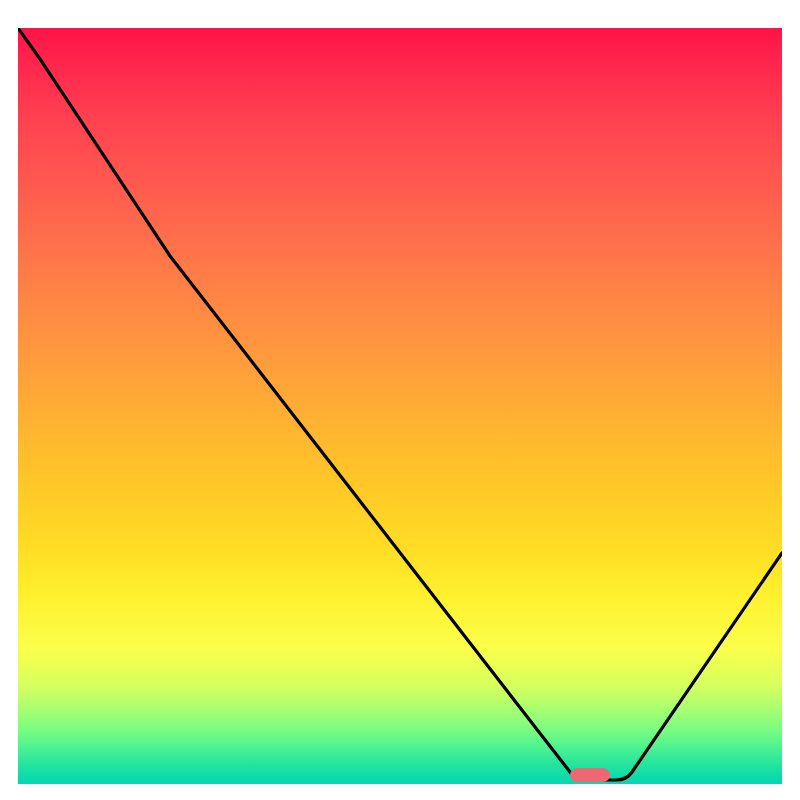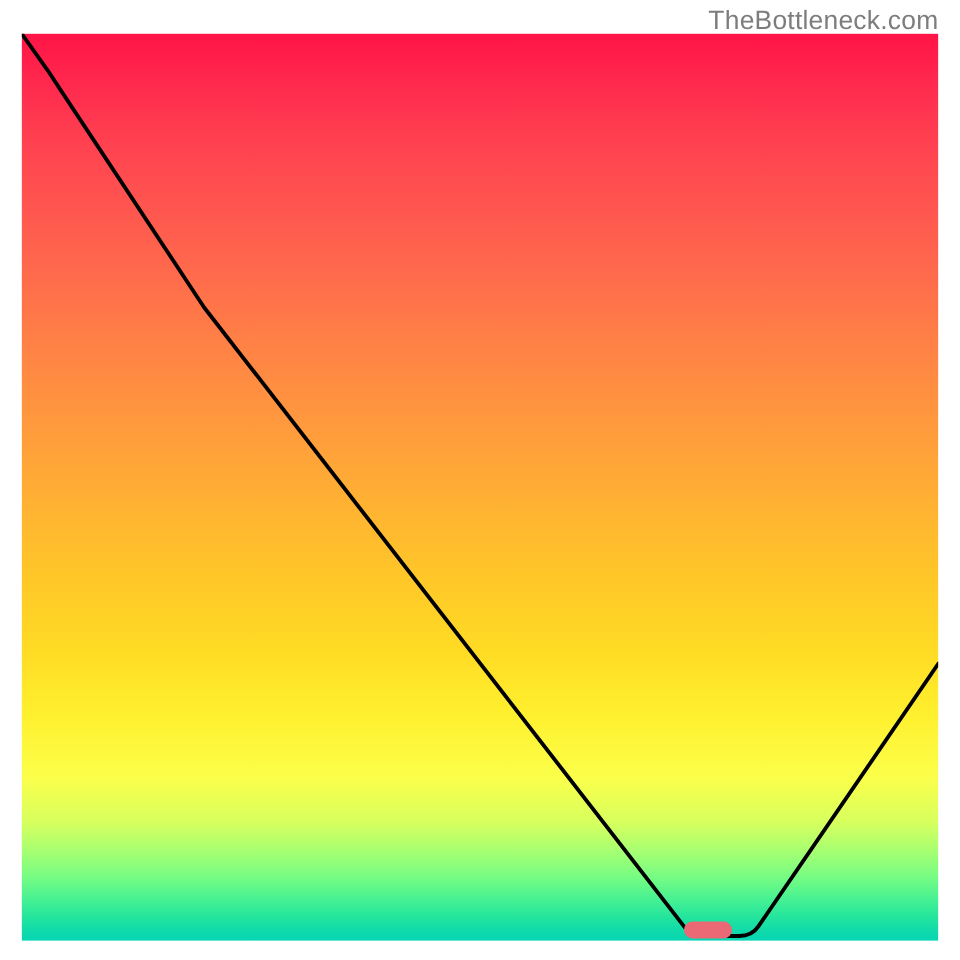--- a/index.html
+++ b/index.html
@@ -75,21 +75,20 @@
     border-radius: 7px;
     background: #eb6975;
     z-index: 4;
   }
 </style>
 </head>
 <body>
 
 <div class="wrap">
 
-  <div class="watermark">TheBottleneck.com</div>
 
   <div class="plot">
 
     <div class="gradient"></div>
 
     <svg class="curve" viewBox="0 0 764 756" preserveAspectRatio="none">
       <path d="M 0 0 L 22 31 C 83 124, 150 224, 152 228 L 552 744 C 556 750, 560 752, 566 752 L 598 752 C 604 752, 610 750, 614 744 L 764 525" fill="none" stroke="#000000" stroke-width="3.2" stroke-linejoin="round" stroke-linecap="round"></path>
     </svg>
 
     <div class="marker" style="left:552px;bottom:2px;"></div>

